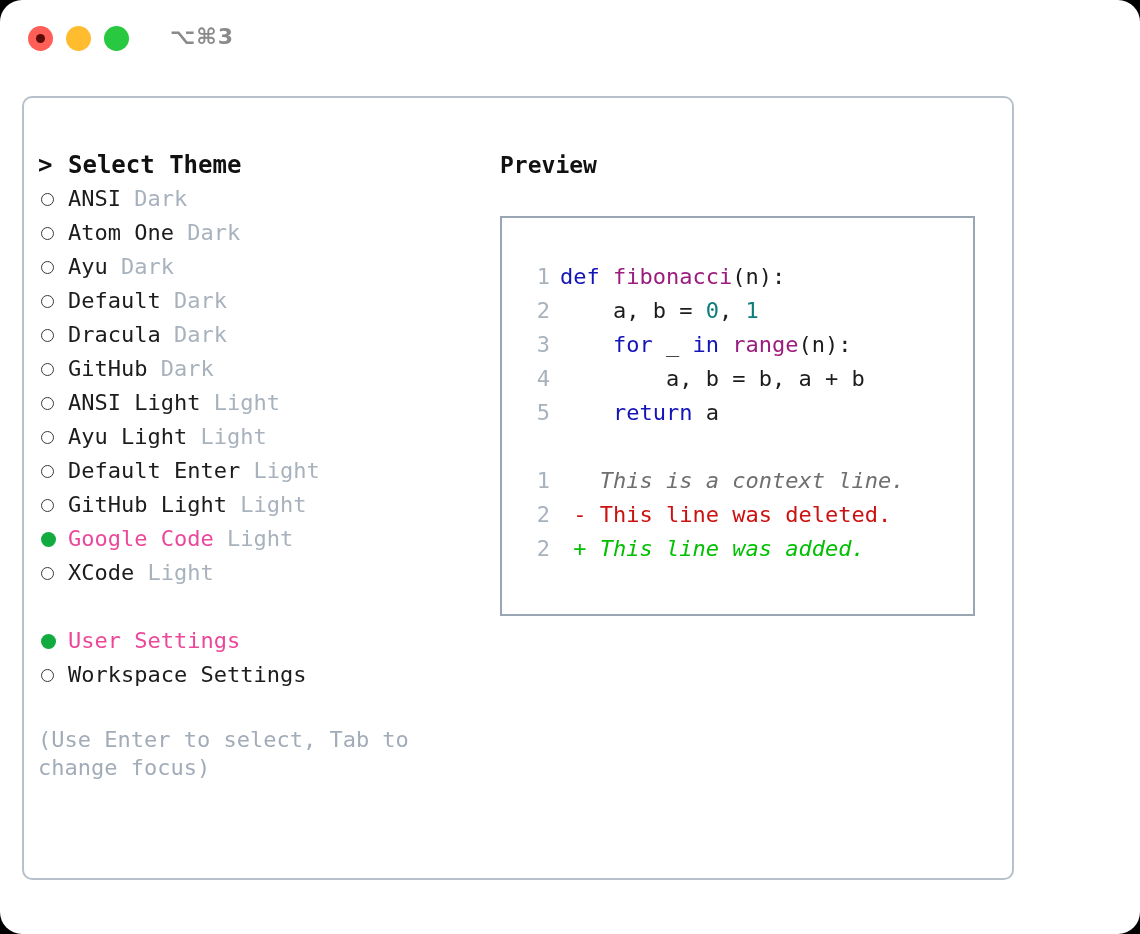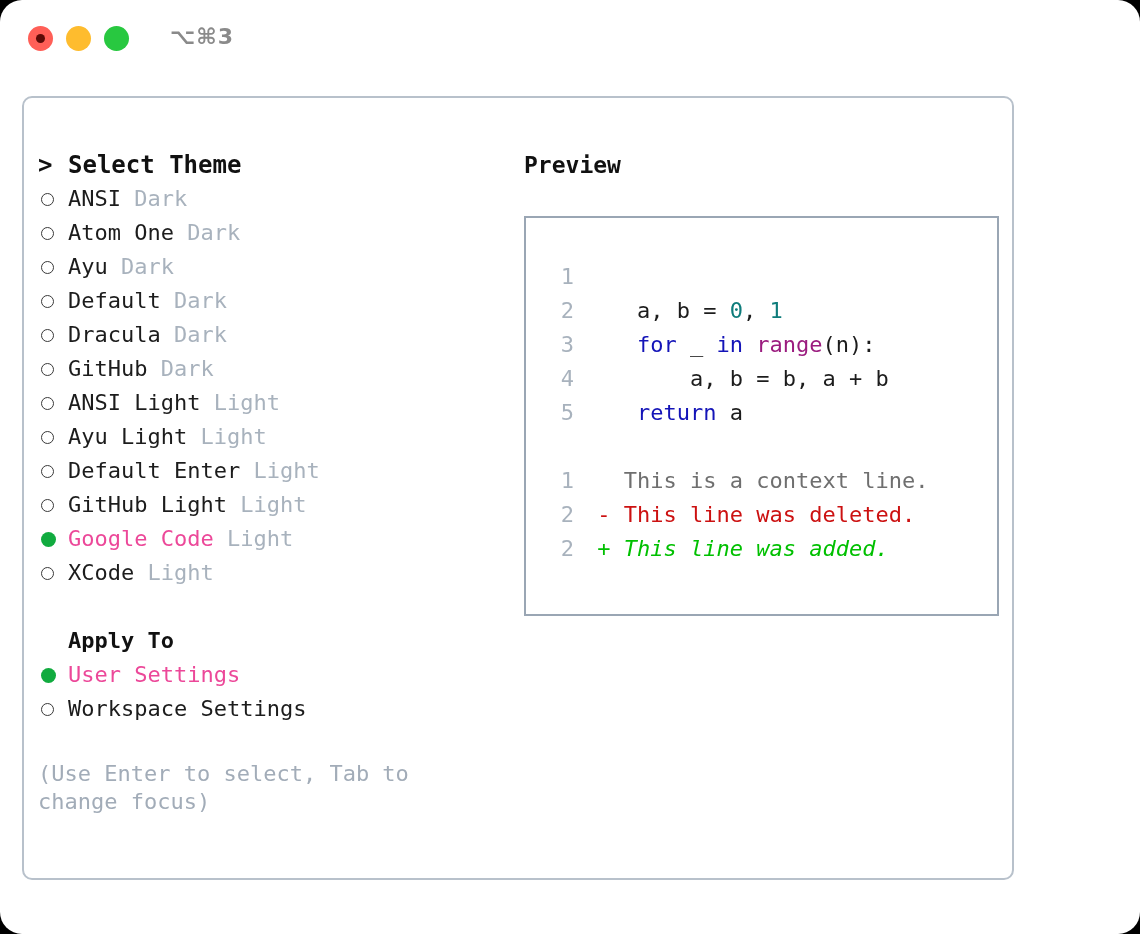--- a/index.html
+++ b/index.html
@@ -165,21 +165,21 @@
     font-size: 22px;
     color: #a2acb8;
     line-height: 28px;
     width: 410px;
     white-space: pre-wrap;
   }
 
   
   .right-col {
     position: absolute;
-    left: 500px;
+    left: 476px;
     top: 50px;
     width: 500px;
   }
   .preview-title {
     font-size: 23px;
     font-weight: 700;
     color: #111111;
     height: 34px;
     line-height: 34px;
     white-space: pre;
@@ -214,21 +214,21 @@
     box-sizing: content-box;
   }
   .code-text { white-space: pre; }
 
   
   .tok-kw   { color: #1414b8; }
   .tok-fn   { color: #9b1c7f; }
   .tok-num  { color: #0e7c7b; }
   .tok-pl   { color: #1c1c1c; }
 
-  .diff-ctx { color: #6f6f6f; }
+  .diff-ctx { color: #6f6f6f; font-style: italic; }
   .diff-del { color: #cc1111; }
   .diff-add { color: #00c000; font-style: italic; }
 
   .blank-line { height: 34px; }
 </style>
 </head>
 <body>
 
 <div class="window">
 
@@ -260,39 +260,35 @@
           <div class="opt-row"><span class="marker"><span class="ring"></span></span><span class="opt-label">ANSI Light</span><span class="opt-tag"> Light</span></div>
           <div class="opt-row"><span class="marker"><span class="ring"></span></span><span class="opt-label">Ayu Light</span><span class="opt-tag"> Light</span></div>
           <div class="opt-row"><span class="marker"><span class="ring"></span></span><span class="opt-label">Default Enter</span><span class="opt-tag"> Light</span></div>
           <div class="opt-row"><span class="marker"><span class="ring"></span></span><span class="opt-label">GitHub Light</span><span class="opt-tag"> Light</span></div>
           <div class="opt-row"><span class="marker"><span class="fill"></span></span><span class="opt-label sel">Google Code</span><span class="opt-tag"> Light</span></div>
           <div class="opt-row"><span class="marker"><span class="ring"></span></span><span class="opt-label">XCode</span><span class="opt-tag"> Light</span></div>
         </div>
 
       <div class="spacer-row"></div>
 
-      <div class="group-heading">
-        <span class="marker"></span>
-        <span>Apply To</span>
-      </div>
 
       <div id="apply-list">
           <div class="opt-row"><span class="marker"><span class="fill"></span></span><span class="opt-label sel">User Settings</span></div>
           <div class="opt-row"><span class="marker"><span class="ring"></span></span><span class="opt-label">Workspace Settings</span></div>
         </div>
 
       <div class="hint">(Use Enter to select, Tab to change focus)</div>
     </div>
 
     <div class="right-col">
       <div class="preview-title">Preview</div>
 
       <div class="code-box">
         <div id="code-lines">
-            <div class="code-line"><span class="gutter">1</span></div>
+            <div class="code-line"><span class="gutter">1</span><span class="code-text"><span class="tok-kw">def </span><span class="tok-fn">fibonacci</span><span class="tok-pl">(n):</span></span></div>
             <div class="code-line"><span class="gutter">2</span><span class="code-text"><span class="tok-pl">    a, b = </span><span class="tok-num">0</span><span class="tok-pl">, </span><span class="tok-num">1</span></span></div>
             <div class="code-line"><span class="gutter">3</span><span class="code-text"><span class="tok-kw">    for</span><span class="tok-pl"> _ </span><span class="tok-kw">in </span><span class="tok-fn">range</span><span class="tok-pl">(n):</span></span></div>
             <div class="code-line"><span class="gutter">4</span><span class="code-text"><span class="tok-pl">        a, b = b, a + b</span></span></div>
             <div class="code-line"><span class="gutter">5</span><span class="code-text"><span class="tok-kw">    return</span><span class="tok-pl"> a</span></span></div>
           </div>
         <div class="blank-line"></div>
         <div id="diff-lines">
             <div class="code-line"><span class="gutter">1</span><span class="code-text diff-ctx">   This is a context line.</span></div>
             <div class="code-line"><span class="gutter">2</span><span class="code-text diff-del"> - This line was deleted.</span></div>
             <div class="code-line"><span class="gutter">2</span><span class="code-text diff-add"> + This line was added.</span></div>

